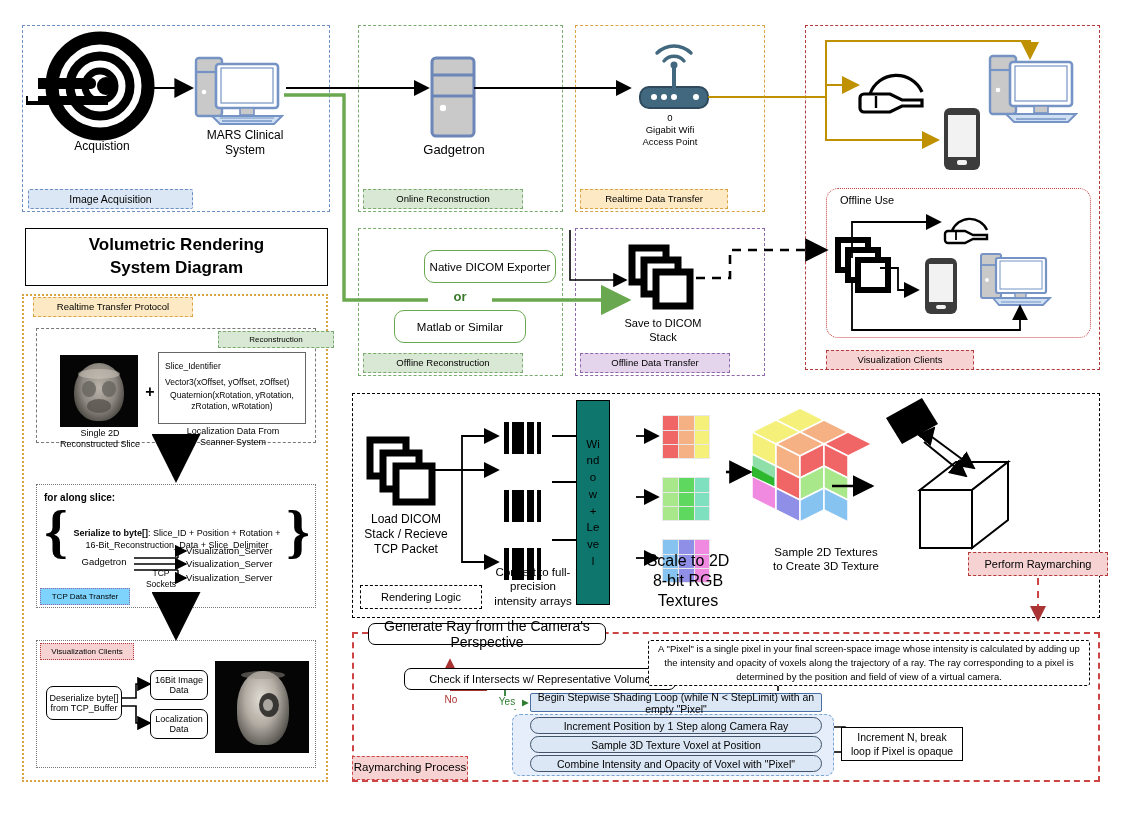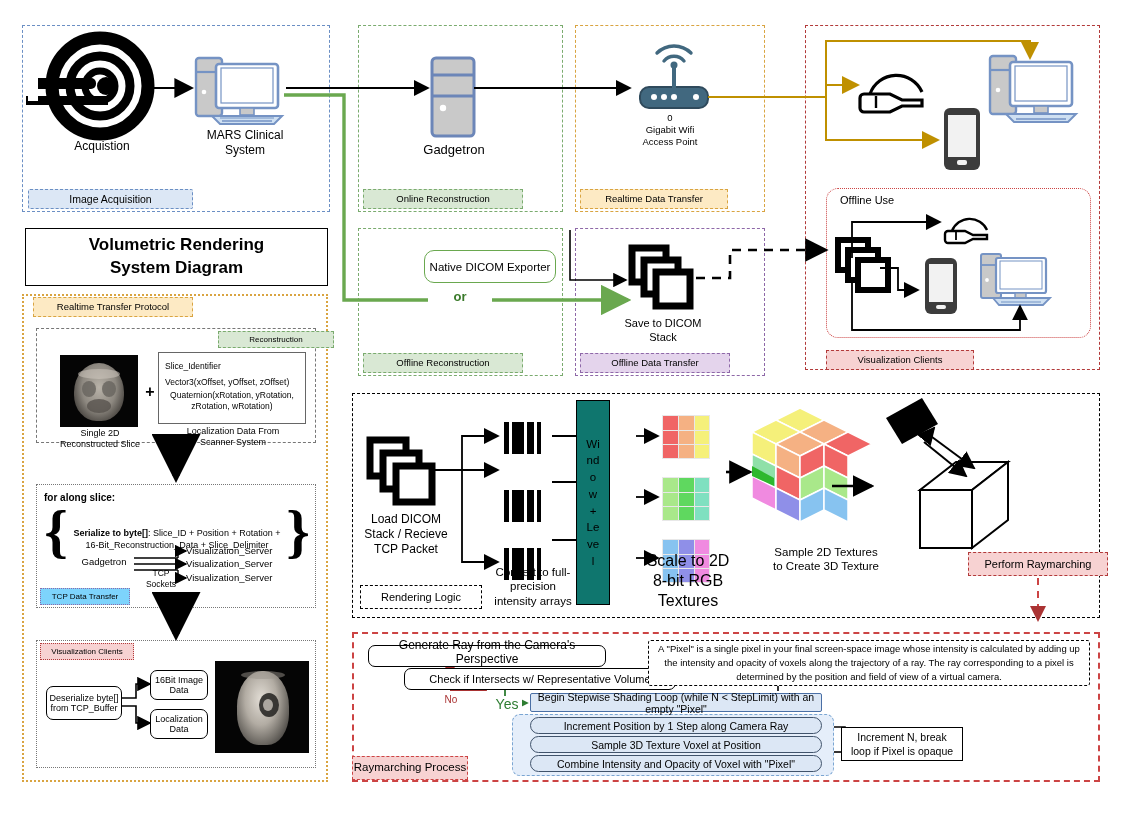--- a/index.html
+++ b/index.html
@@ -385,20 +385,23 @@
 System</span></div>
   <div class="lbl" style="left:408px;top:142px;width:92px;font-size:13px;"><span>Gadgetron</span></div>
   <div class="lbl" style="left:620px;top:112px;width:100px;font-size:9.5px;"><span>0
 Gigabit Wifi
 Access Point</span></div>
 
   <div class="node rrect" style="left:394px;top:250px;width:132px;height:33px;border-color:#6aa84f;margin-left:30px;">
       <span>Native DICOM Exporter</span>
     </div>
   <div class="lbl" style="left:428px;top:289px;width:64px;font-size:13px;font-weight:bold;color:#3a7a2a;background:#fff;"><span>or</span></div>
+  <div class="node rrect" style="left:394px;top:310px;width:132px;height:33px;border-color:#6aa84f;">
+      <span>Matlab or Similar</span>
+    </div>
 
   <div class="lbl" style="left:608px;top:317px;width:110px;font-size:11px;"><span>Save to DICOM
 Stack</span></div>
 
   <div class="abs" style="left:60px;top:355px;width:78px;height:72px;background:#050505;overflow:hidden;">
     <div class="abs" style="left:14px;top:8px;width:50px;height:58px;border-radius:50% 50% 45% 45%;background:radial-gradient(ellipse at 50% 42%, #b9b3a9 0%, #8d8880 48%, #4e4a45 76%, #1a1917 100%);"></div>
     <div class="abs" style="left:22px;top:26px;width:14px;height:16px;border-radius:50%;background:#6a6660;opacity:.85;"></div>
     <div class="abs" style="left:42px;top:26px;width:14px;height:16px;border-radius:50%;background:#6a6660;opacity:.85;"></div>
     <div class="abs" style="left:27px;top:44px;width:24px;height:14px;border-radius:50%;background:#57534d;opacity:.8;"></div>
     <div class="abs" style="left:18px;top:14px;width:42px;height:10px;border-radius:50%;background:#cfc9bf;opacity:.55;"></div>
@@ -453,28 +456,28 @@
 
   <div class="abs" style="left:576px;top:400px;width:34px;height:205px;border:1.4px solid #000;background:#0f766e;display:flex;align-items:center;justify-content:center;">
     <div style="font-size:11.5px;line-height:1.45;text-align:center;word-break:break-all;width:14px;">Window + Level</div>
   </div>
 
   <div class="lbl" style="left:634px;top:551px;width:108px;font-size:16px;"><span>Scale to 2D
 8-bit RGB Textures</span></div>
   <div class="lbl" style="left:746px;top:545px;width:160px;font-size:11.5px;"><span>Sample 2D Textures
 to Create 3D Texture</span></div>
 
-  <div class="node rrect" style="left:368px;top:645px;width:238px;height:22px;font-size:12px;border-radius:7px;align-items:flex-end;">
+  <div class="node rrect" style="left:368px;top:623px;width:238px;height:22px;font-size:14px;border-radius:7px;">
       <span>Generate Ray from the Camera's Perspective</span>
     </div>
   <div class="node rrect" style="left:404px;top:668px;width:272px;height:22px;font-size:11px;border-radius:7px;">
       <span>Check if Intersects w/ Representative Volume</span>
     </div>
   <div class="lbl" style="left:436px;top:694px;width:30px;font-size:10px;color:#a33;background:#fff;"><span>No</span></div>
-  <div class="lbl" style="left:492px;top:696px;width:30px;font-size:14px;color:#2e7d32;background:#fff;"><span>Yes</span></div>
+  <div class="lbl" style="left:492px;top:696px;width:30px;font-size:10px;color:#2e7d32;background:#fff;"><span>Yes</span></div>
 
   <div class="abs" style="left:512px;top:714px;width:322px;height:62px;border:1.2px dashed #7aa5d2;background:#e5eefa;border-radius:8px;"></div>
 
   <div class="node bluebox" style="left:530px;top:693px;width:292px;height:19px;">
       <span>Begin Stepwise Shading Loop (while N &lt; StepLimit) with an empty "Pixel"</span>
     </div>
   <div class="node bluepill" style="left:530px;top:717px;width:292px;height:17px;">
       <span>Increment Position by 1 Step along Camera Ray</span>
     </div>
   <div class="node bluepill" style="left:530px;top:736px;width:292px;height:17px;">

